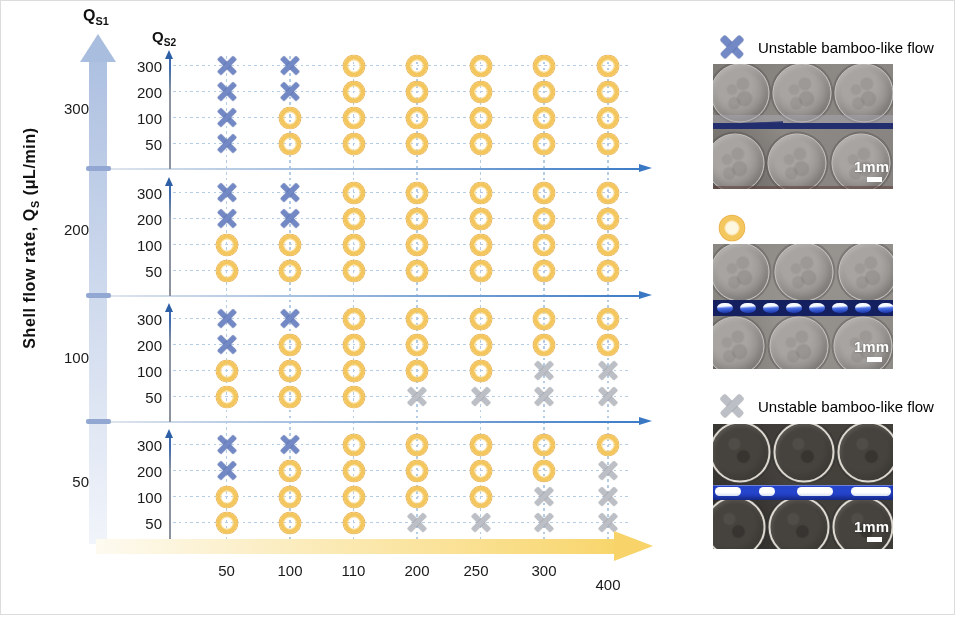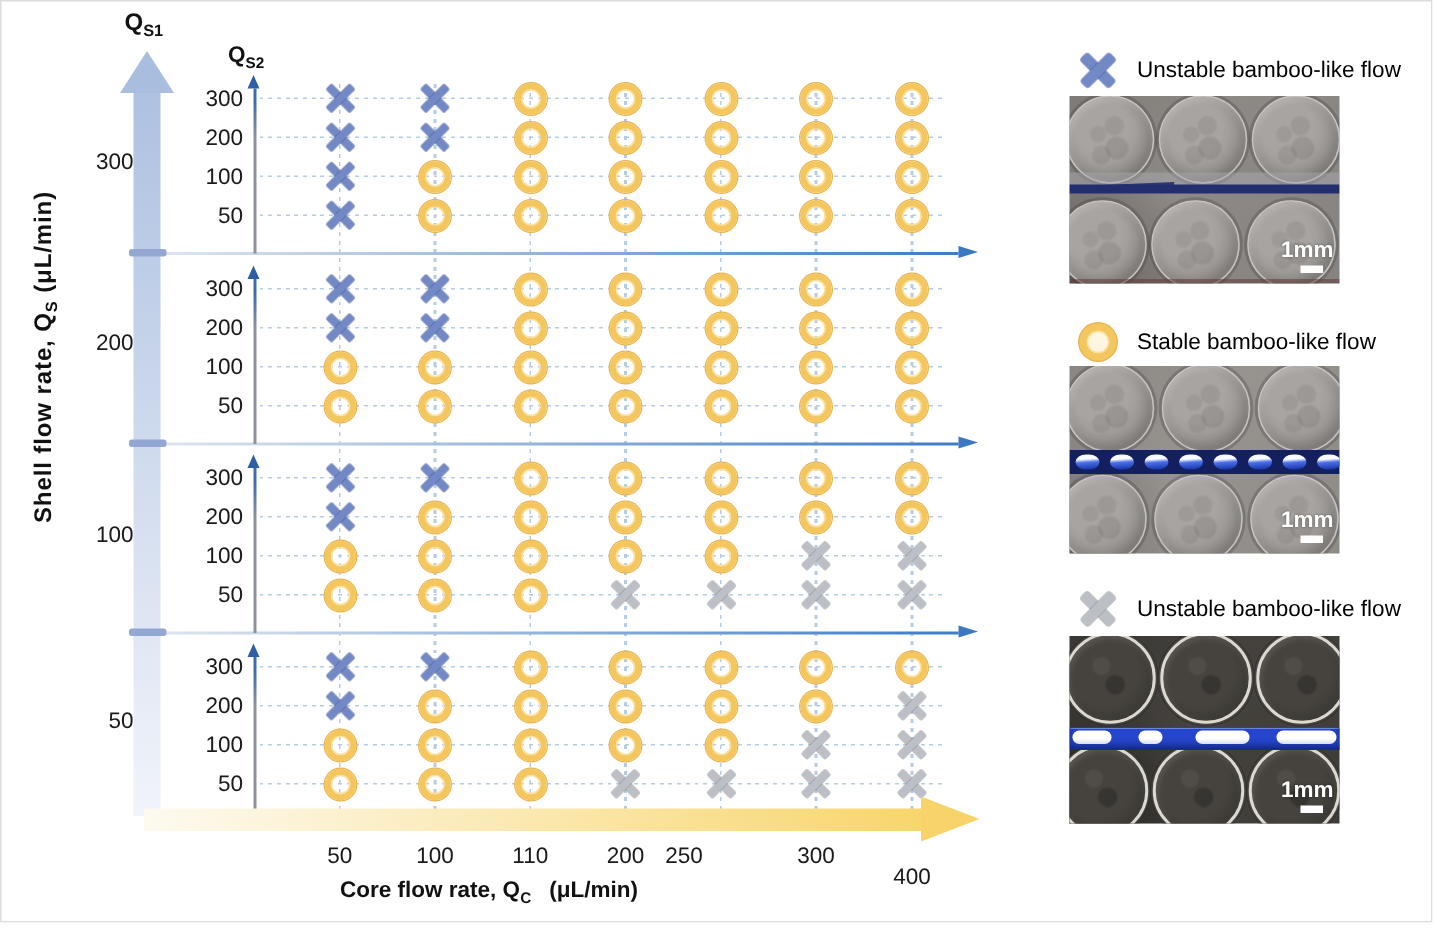--- a/index.html
+++ b/index.html
@@ -250,55 +250,53 @@
       <div class="mko" style="left: 289px; top: 521.5px;"></div>
       <div class="mko" style="left: 352.5px; top: 521.5px;"></div>
       <div class="mkx gray" style="left: 416px; top: 521.5px;"></div>
       <div class="mkx gray" style="left: 479.5px; top: 521.5px;"></div>
       <div class="mkx gray" style="left: 543px; top: 521.5px;"></div>
       <div class="mkx gray" style="left: 607px; top: 521.5px;"></div>
       <div class="xtick" style="left: 225.5px; top: 561px;">50</div>
       <div class="xtick" style="left: 289px; top: 561px;">100</div>
       <div class="xtick" style="left: 352.5px; top: 561px;">110</div>
       <div class="xtick" style="left: 416px; top: 561px;">200</div>
-      <div class="xtick" style="left: 455px; top: 561px;">250</div>
+      <div class="xtick" style="left: 475px; top: 561px;">250</div>
       <div class="xtick" style="left: 543px; top: 561px;">300</div>
       <div class="xtick" style="left: 607px; top: 561px; margin-top: 14px;">400</div>
     </div>
 
   <div class="bshaft"></div>
   <div class="bhead"></div>
   <div class="bdiv" style="top:165px"></div>
   <div class="bdiv" style="top:292px"></div>
   <div class="bdiv" style="top:418px"></div>
 
   <div class="qs1-title"><span>Q</span><sub>S1</sub></div>
   <div class="qs2-title"><span>Q</span><sub>S2</sub></div>
   <div class="ytitle"><span>Shell flow rate, Q</span><sub>S</sub><span> (μL/min)</span></div>
 
   <div class="yshaft"></div>
   <div class="yhead"></div>
-  <div class="xtitle"><span>Core flow rate, Q</span><sub>C</sub><span class="post">(μL/min)</span></div>
 
   <div class="legend-label" style="top:46px">Unstable bamboo-like flow</div>
   <div class="photo photo1" style="top:63px">
       <div class="pillar pl-light" style="left: 148px; top: 99px;"></div>
       <div class="pillar pl-light" style="left: 84px; top: 99px;"></div>
       <div class="pillar pl-light" style="left: 22px; top: 99px;"></div>
       <div class="pillar pl-light" style="left: 151px; top: 29px;"></div>
       <div class="pillar pl-light" style="left: 89px; top: 29px;"></div>
       <div class="pillar pl-light" style="left: 27px; top: 29px;"></div>
     <div class="chan1a"></div>
     <div class="chan1w"></div>
     <div class="chan1b"></div>
     <div class="scale">1mm</div>
     <div class="scalebar"></div>
   </div>
 
-  <div class="legend-label" style="top:227px">Stable bamboo-like flow</div>
   <div class="photo photo2" style="top:243px">
       <div class="pillar pl-light" style="left: 150px; top: 102px;"></div>
       <div class="pillar pl-light" style="left: 86px; top: 102px;"></div>
       <div class="pillar pl-light" style="left: 22px; top: 102px;"></div>
       <div class="pillar pl-light" style="left: 155px; top: 28px;"></div>
       <div class="pillar pl-light" style="left: 91px; top: 28px;"></div>
       <div class="pillar pl-light" style="left: 27px; top: 28px;"></div>
     <div class="chan2">
         <div class="plug" style="left: 4px;"></div>
         <div class="plug" style="left: 27px;"></div>

